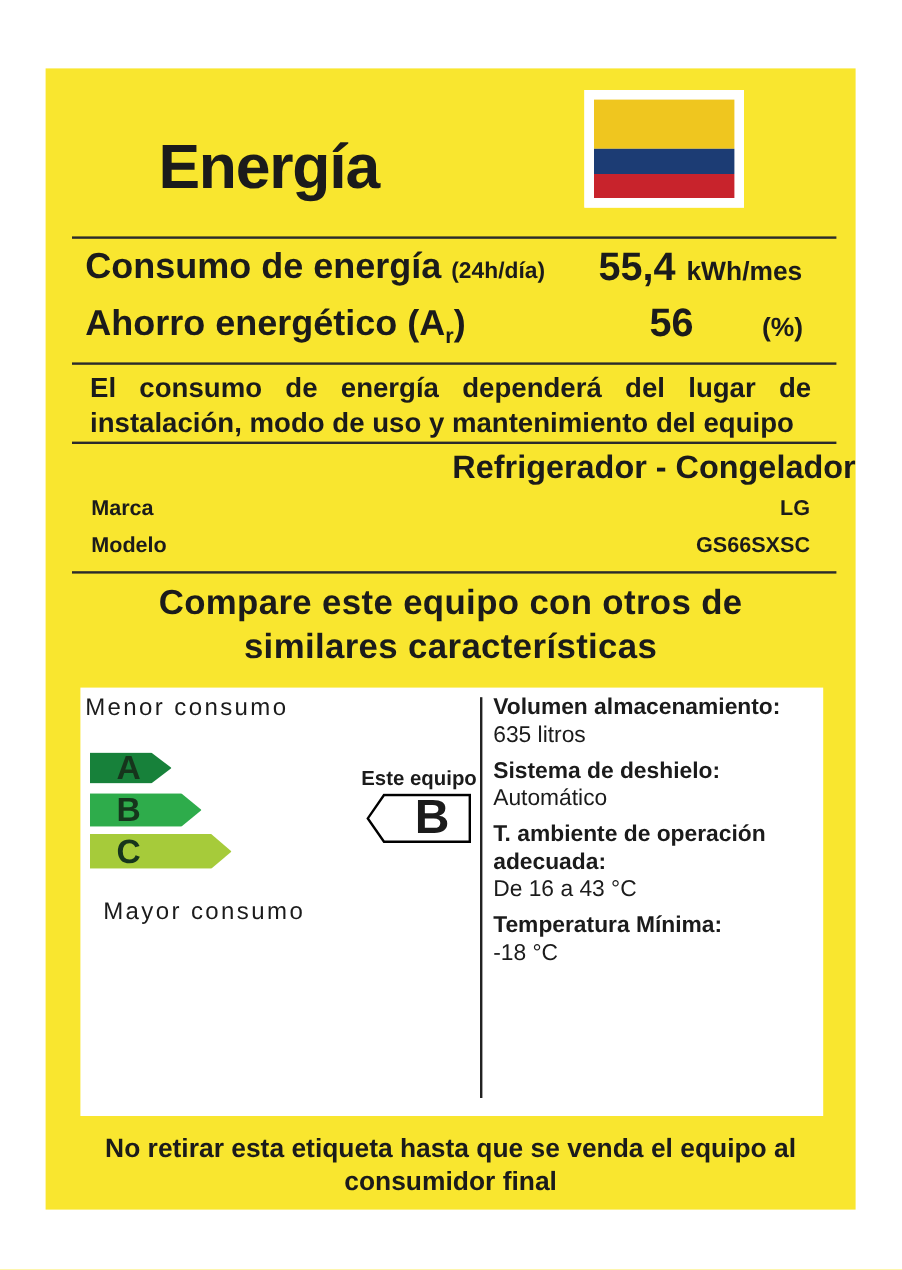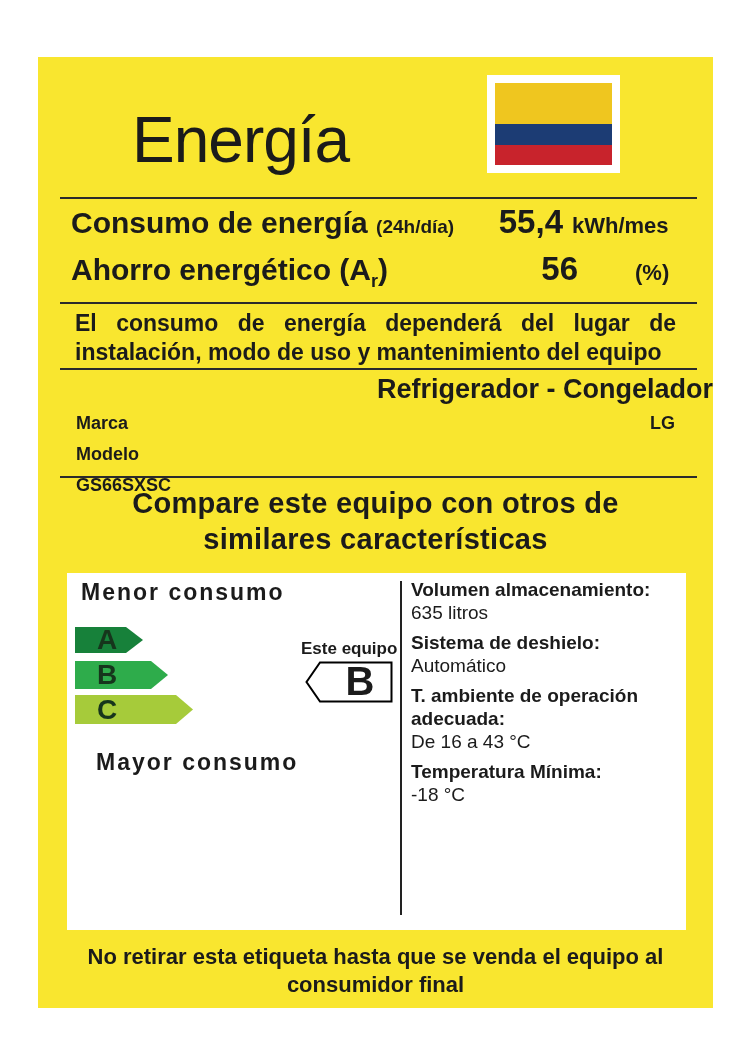--- a/index.html
+++ b/index.html
@@ -7,22 +7,22 @@
     width:752px;height:1058px;background:#ffffff;position:relative;
     font-family:"Liberation Sans", sans-serif;color:var(--ink,#1b1b1b);
     overflow:hidden;
   }
   .label{
     position:absolute;left:38px;top:57px;width:675px;height:951px;
     background:var(--label-yellow,#F9E62F);
   }
   
   .title{
-    position:absolute;left:94px;top:46px;font-size:64px;line-height:74px;
-    font-weight:normal;letter-spacing:-1px;
+    position:absolute;left:94px;top:46px;font-size:52px;line-height:74px;
+    font-weight:bold;letter-spacing:-1px;
   }
   .flag-frame{
     position:absolute;left:449px;top:18px;width:117px;height:82px;
     background:#fff;border:8px solid #fff;
   }
   .flag-yellow{height:50%;background:var(--flag-yellow,#EFC61F);}
   .flag-blue{height:25%;background:var(--flag-blue,#1C3C74);}
   .flag-red{height:25%;background:var(--flag-red,#C8232C);}
   
   .hr{position:absolute;left:22px;right:16px;height:2px;background:#2b2b2b;}
@@ -42,27 +42,27 @@
   
   .para{
     position:absolute;left:37px;top:252px;width:601px;
     font-size:23px;font-weight:bold;line-height:29px;text-align:justify;
   }
   
   .cat{position:absolute;top:317px;left:0;right:0;text-align:right;font-size:27px;font-weight:bold;}
   .kv-row{position:absolute;left:38px;right:38px;display:flex;justify-content:space-between;
     font-size:18px;font-weight:bold;line-height:31px;}
   .brand-row{top:351px;}
-  .model-row{top:382px;flex-direction:column;}
+  .model-row{top:382px;}
   
   .compare{position:absolute;top:428px;left:55px;right:55px;text-align:center;
     font-size:29px;font-weight:bold;line-height:36px;letter-spacing:.3px;}
   
   .box{position:absolute;left:29px;top:516px;width:619px;height:357px;background:#ffffff;}
-  .menor,.mayor{position:absolute;left:14px;font-size:23px;font-weight:bold;letter-spacing:2px;white-space:nowrap;}
+  .menor,.mayor{position:absolute;left:4px;font-size:20px;font-weight:normal;letter-spacing:2px;white-space:nowrap;}
   .menor{top:6px;}
   .mayor{top:176px;margin-left:15px;}
   .arrow{
     position:absolute;left:8px;display:flex;align-items:center;
     padding-left:22px;box-sizing:border-box;
     color:#16351c;font-size:28px;font-weight:bold;line-height:1;
     clip-path:polygon(0 0, calc(100% - 17px) 0, 100% 50%, calc(100% - 17px) 100%, 0 100%);
   }
   .arrow-a{top:54px;width:68px;height:26px;background:var(--arrow-a,#17813A);}
   .arrow-b{top:88px;width:93px;height:28px;background:var(--arrow-b,#2EAC4B);}

